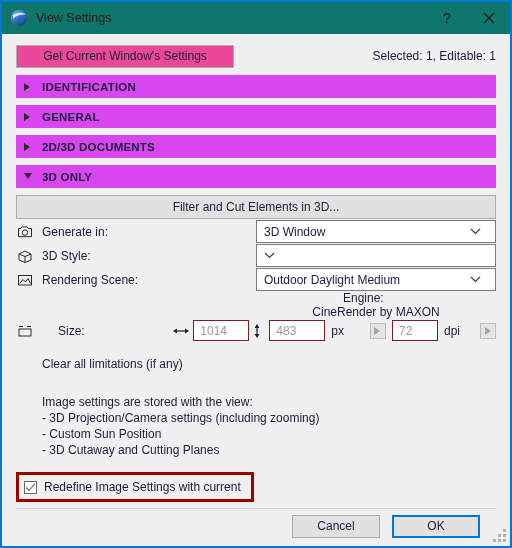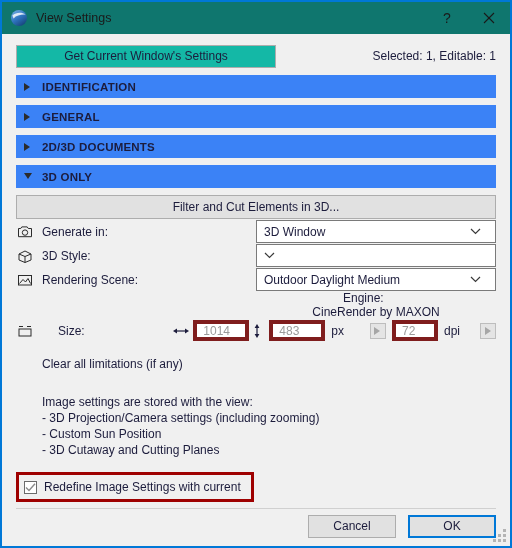--- a/index.html
+++ b/index.html
@@ -60,43 +60,43 @@
   }
 
   
   .toprow {
     display: flex;
     align-items: center;
     margin-top: 10px;
     height: 24px;
   }
   .wide-button {
-    width: 260px;
+    width: 218px;
     height: 23px;
-    background: #14b8a6;
+    background: #ec4899;
     border: 1px solid #adadad;
     font-size: 12px;
     color: #1c1c3c;
     display: flex;
     align-items: center;
     justify-content: center;
     box-sizing: border-box;
     font-family: "Liberation Sans", sans-serif;
   }
   .selinfo {
     margin-left: auto;
     font-size: 12px;
     color: #1c1c3c;
     white-space: nowrap;
   }
 
   
   .section {
     height: 23px;
-    background: #3b82f6;
+    background: #d946ef;
     margin-top: 7px;
     display: flex;
     align-items: center;
     padding-left: 8px;
     box-sizing: border-box;
   }
   .section .tri {
     width: 12px;
     display: flex;
     align-items: center;
@@ -199,21 +199,21 @@
   .axis-icon {
     width: 16px;
     display: flex;
     align-items: center;
     justify-content: center;
     margin-right: 4px;
   }
   .numbox {
     width: 56px;
     height: 21px;
-    border: 4px solid #7f1d1d;
+    border: 1px solid #7f1d1d;
     background: #ffffff;
     box-sizing: border-box;
     display: flex;
     align-items: center;
     padding-left: 6px;
     font-size: 12px;
     color: #9a9a9a;
   }
   .numbox.dpi { width: 46px; }
   .unit {
@@ -278,21 +278,21 @@
     position: absolute;
     left: 14px;
     right: 14px;
     top: 506px;
     height: 1px;
     background: #d0d0d0;
   }
   .footer {
     position: absolute;
     left: 0;
-    right: 0;
+    right: 16px;
     bottom: 0;
     height: 40px;
     display: flex;
     align-items: center;
     justify-content: flex-end;
     padding-right: 14px;
     box-sizing: border-box;
   }
   .btn {
     width: 88px;

